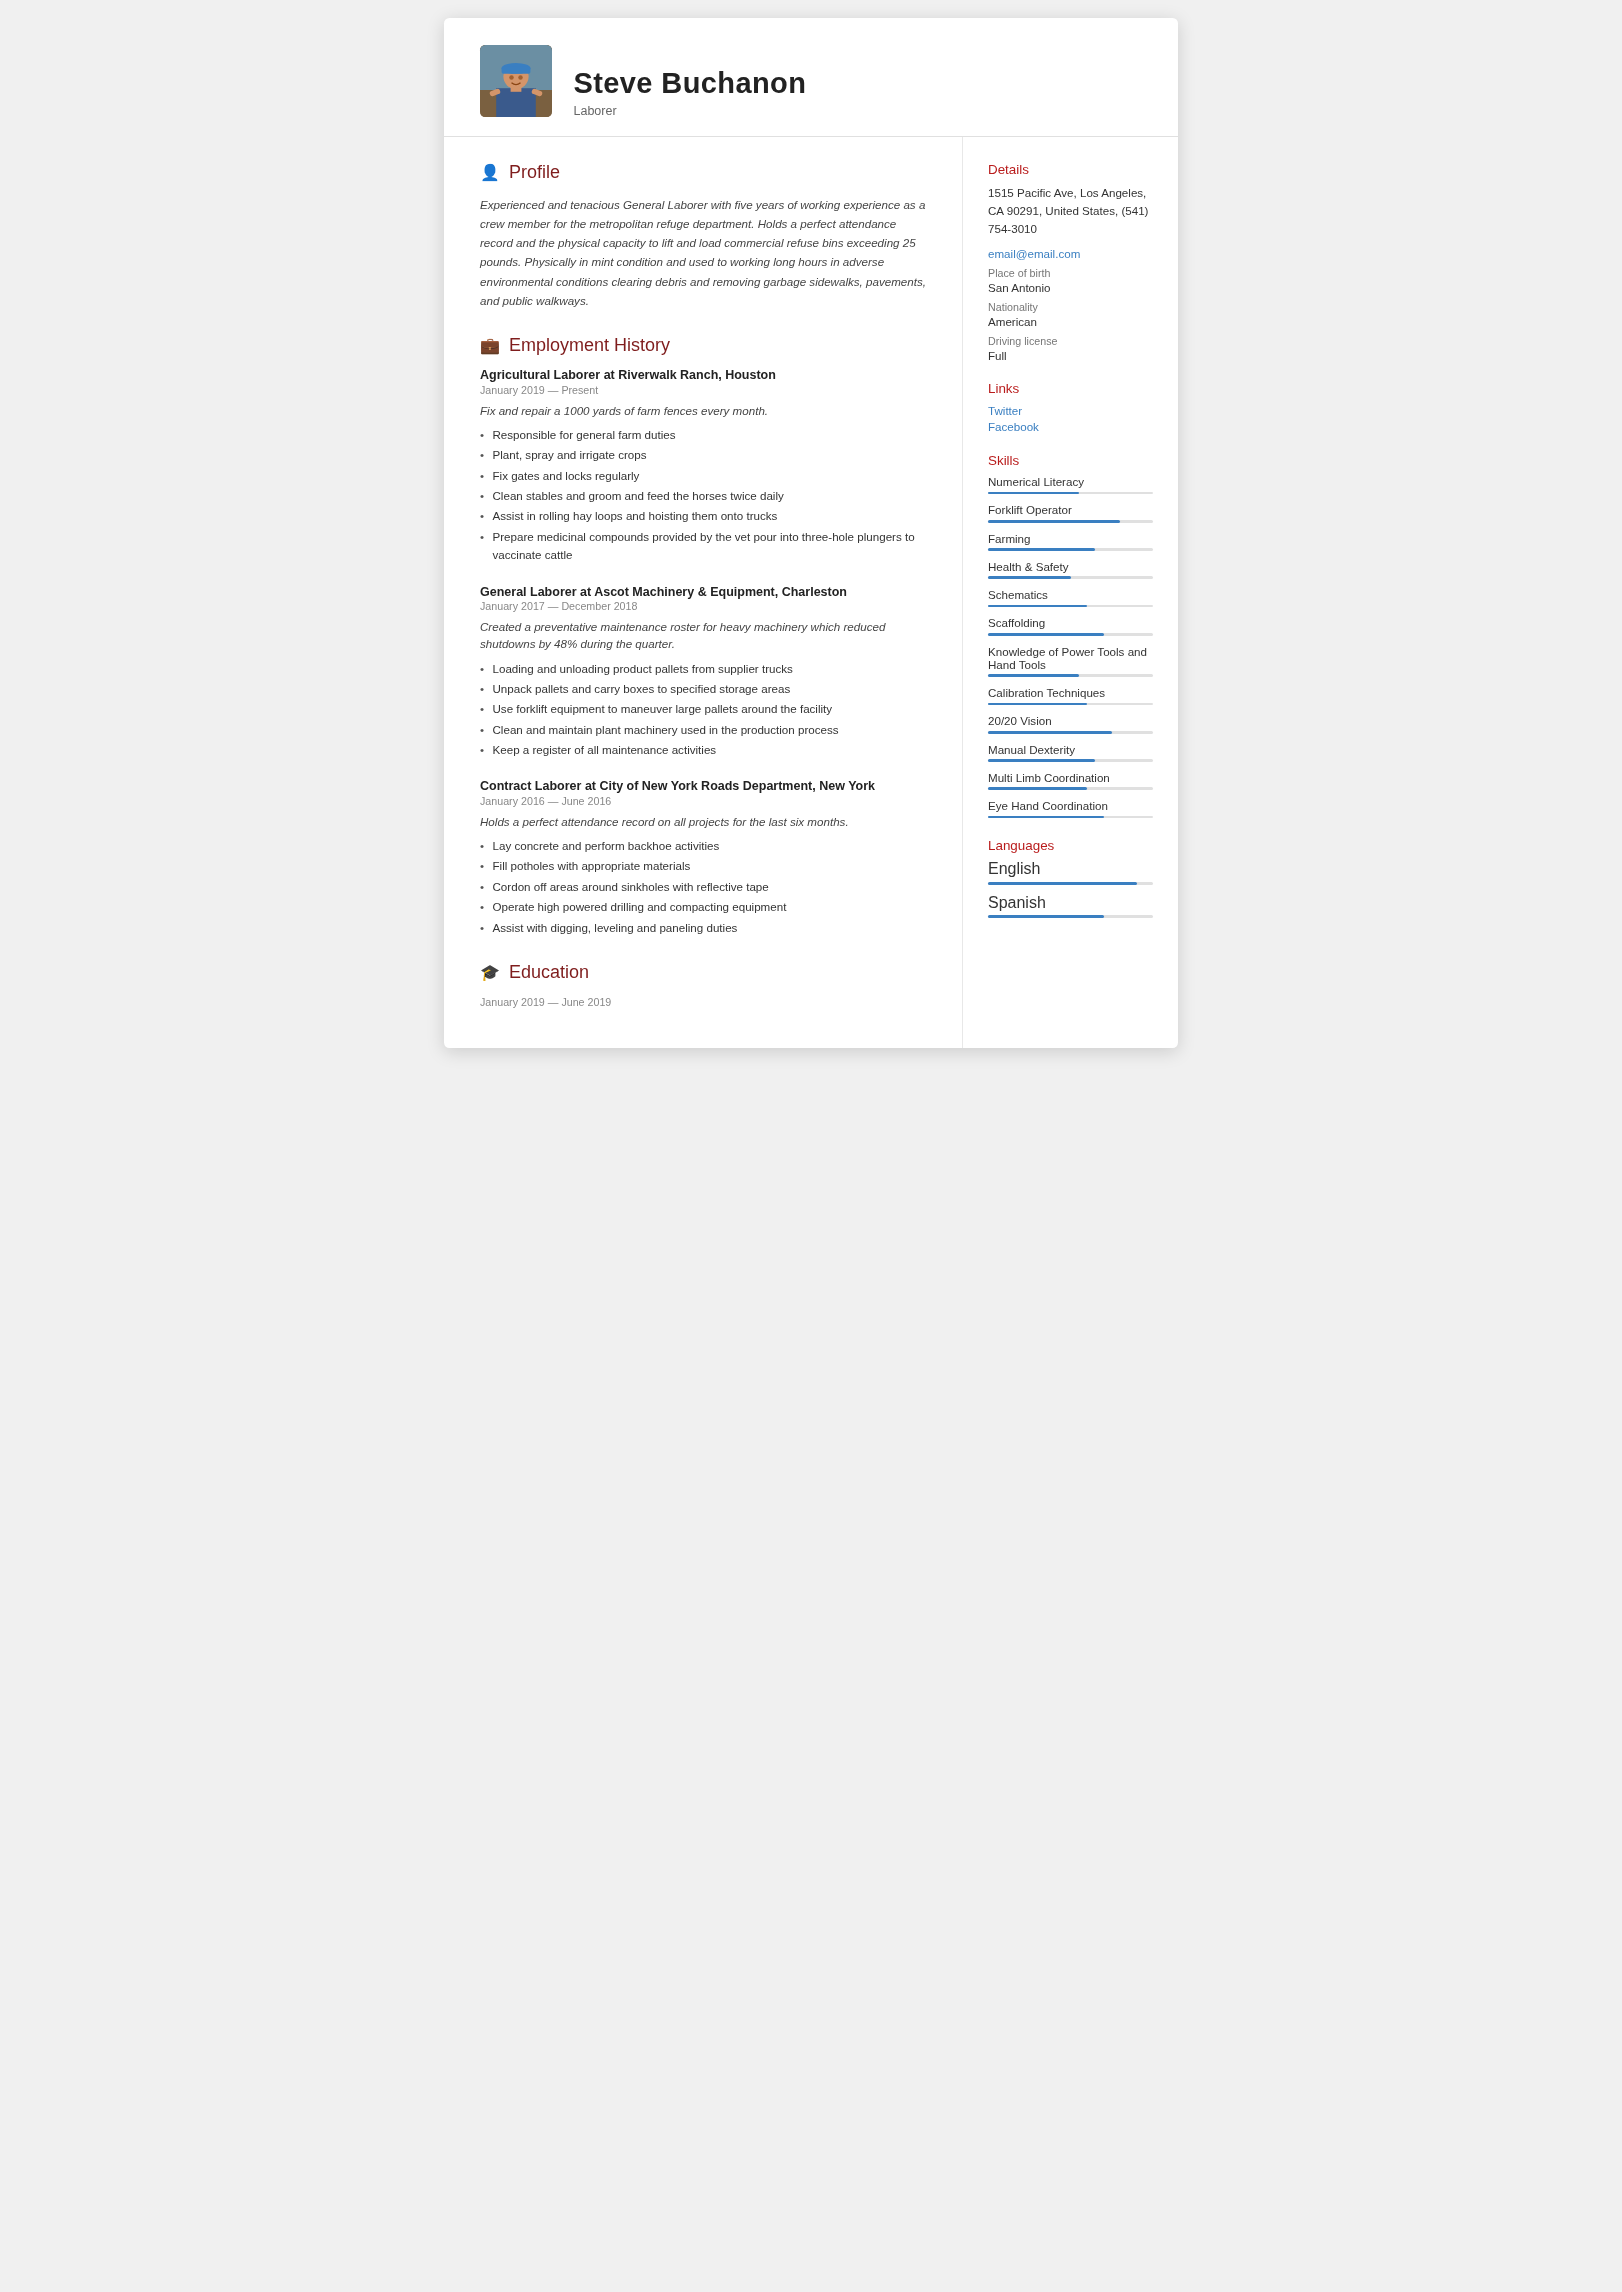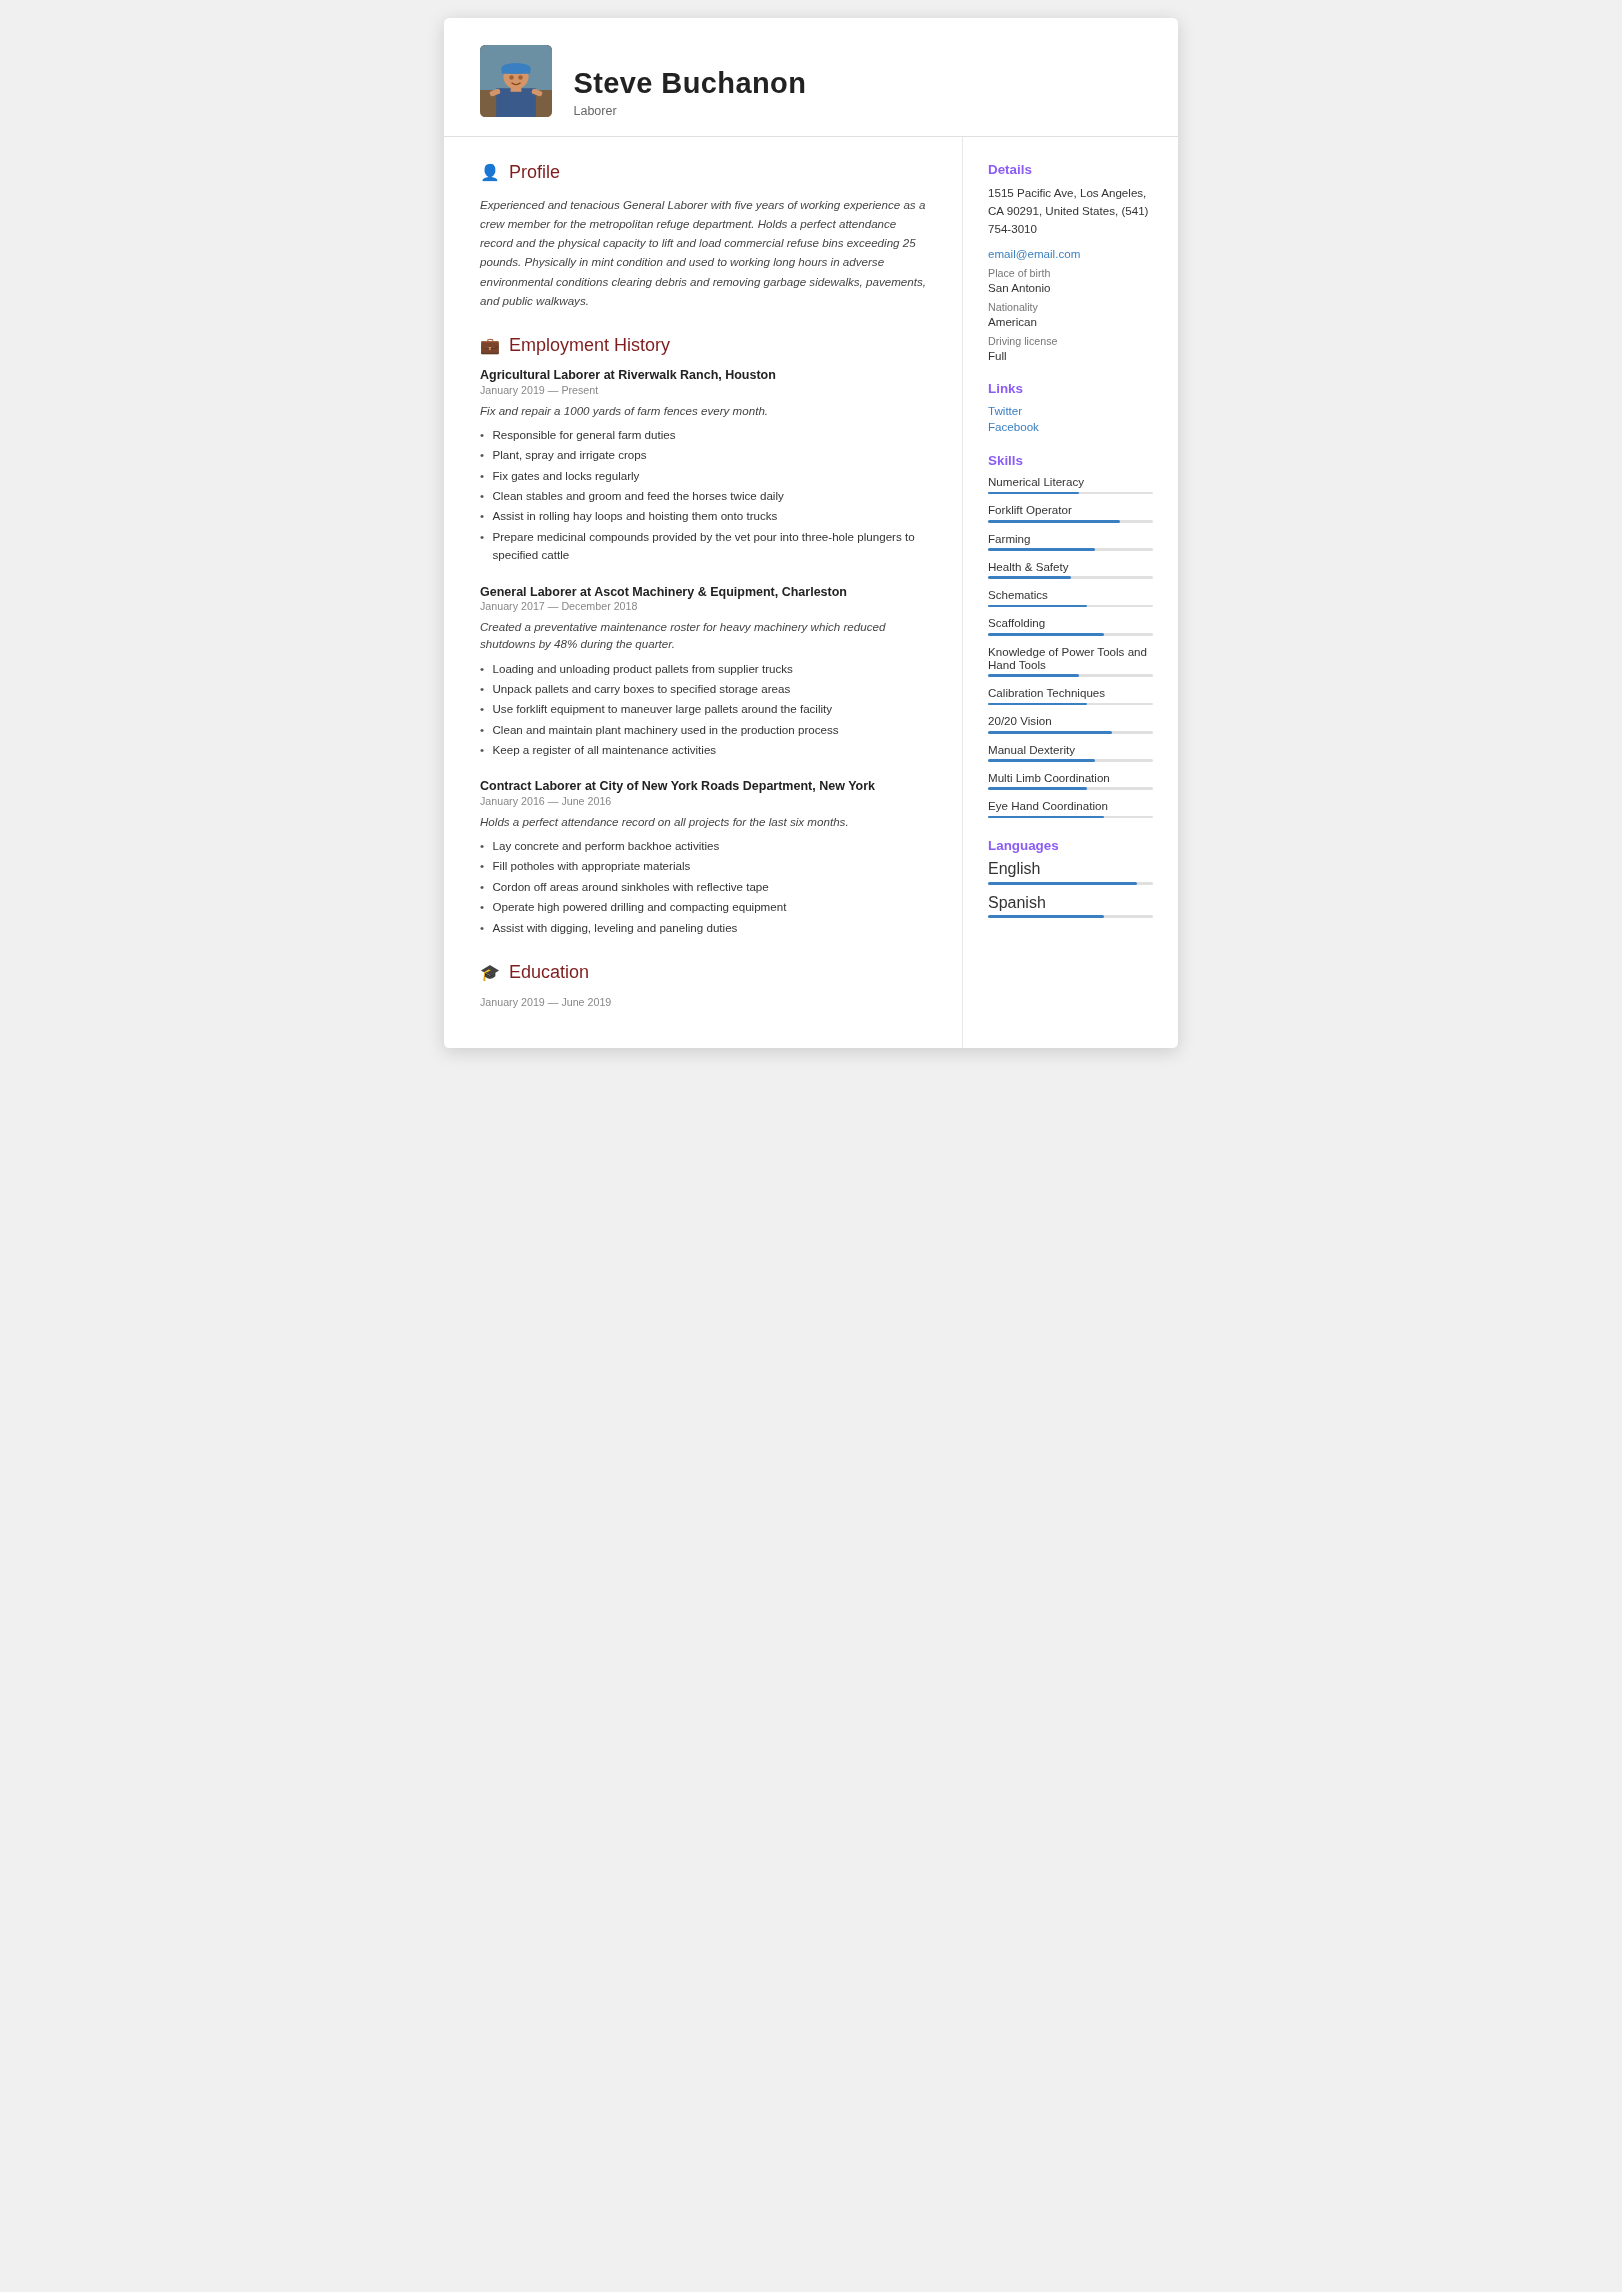--- a/index.html
+++ b/index.html
@@ -149,22 +149,22 @@
     .edu-dates {
       font-size: 10.7px;
       color: #888;
     }
     
     .right-section {
       margin-bottom: 19.7px;
     }
     .right-section-title {
       font-size: 13.4px;
-      font-weight: 700;
-      color: #8b5cf6;
+      font-weight: 400;
+      color: #b91c1c;
       margin-bottom: 7.2px;
     }
     .detail-text {
       font-size: 11.6px;
       color: #333;
       line-height: 1.55;
       margin-bottom: 9px;
     }
     .detail-label {
       font-size: 10.7px;
@@ -268,21 +268,21 @@
           <div class="job-block">
             <div class="job-title-line">Agricultural Laborer at  Riverwalk Ranch, Houston</div>
             <div class="job-dates">January 2019 — Present</div>
             <div class="job-summary">Fix and repair a 1000 yards of farm fences every month.</div>
             <ul class="job-bullets">
               <li>Responsible for general farm duties</li>
               <li>Plant, spray and irrigate crops</li>
               <li>Fix gates and locks regularly</li>
               <li>Clean stables and groom and feed the horses twice daily</li>
               <li>Assist in rolling hay loops and hoisting them onto trucks</li>
-              <li>Prepare  medicinal compounds provided by the vet pour into three-hole plungers to    specified cattle</li>
+              <li>Prepare  medicinal compounds provided by the vet pour into three-hole plungers to    vaccinate cattle</li>
             </ul>
           </div>
           <div class="job-block">
             <div class="job-title-line">General Laborer at  Ascot Machinery &amp; Equipment, Charleston</div>
             <div class="job-dates">January 2017 — December 2018</div>
             <div class="job-summary">Created a preventative maintenance roster for heavy machinery which reduced shutdowns by 48% during the quarter.</div>
             <ul class="job-bullets">
               <li>Loading and unloading product pallets from supplier trucks</li>
               <li>Unpack pallets  and carry boxes to specified storage areas</li>
               <li>Use forklift equipment to maneuver large pallets around the facility</li>

